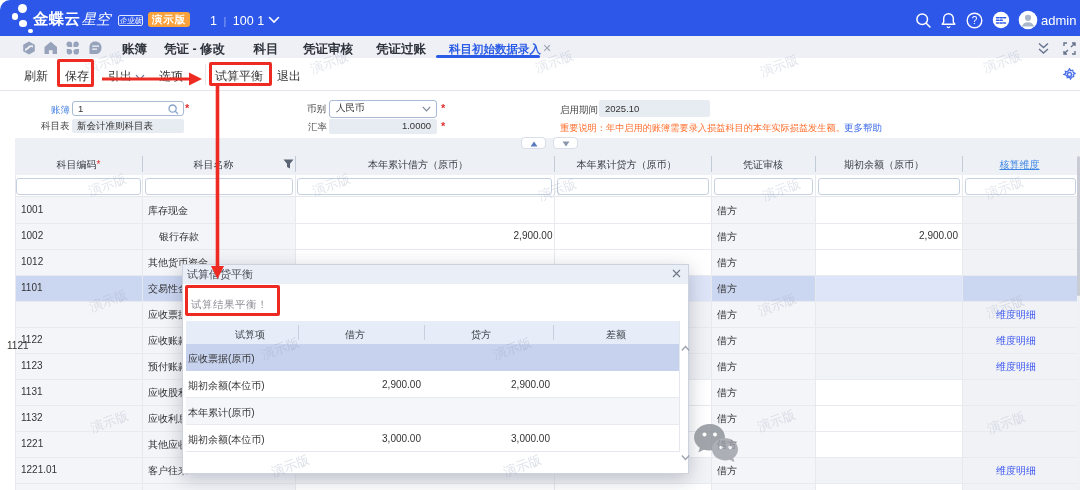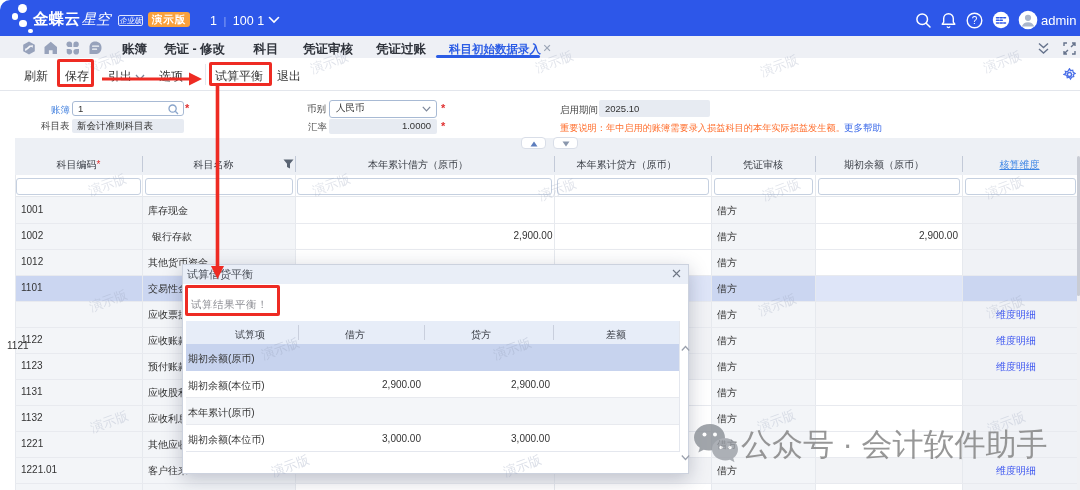--- a/index.html
+++ b/index.html
@@ -262,21 +262,21 @@
   <div class="rline" style="top:379px;"></div>
   <div class="rline" style="top:405px;"></div>
   <div class="rline" style="top:431px;"></div>
   <div class="rline" style="top:457px;"></div>
   <div class="rline" style="top:483px;"></div>
 
   <div class="cell" style="left:21px;top:203.5px;">1001</div>
     <div class="cell" style="left:148px;top:203.5px;">库存现金</div>
     <div class="cell" style="left:717px;top:203.5px;">借方</div>
   <div class="cell" style="left:21px;top:229.5px;">1002</div>
-    <div class="cell" style="left:152px;top:229.5px;">银行存款</div>
+    <div class="cell" style="left:159px;top:229.5px;">银行存款</div>
     <div class="num" style="left:400px;top:229.5px;width:152.5px;">2,900.00</div>
     <div class="cell" style="left:717px;top:229.5px;">借方</div>
     <div class="num" style="left:808px;top:229.5px;width:150px;">2,900.00</div>
   <div class="cell" style="left:21px;top:255.5px;">1012</div>
     <div class="cell" style="left:148px;top:255.5px;text-align:center;">其他货币资金</div>
     <div class="cell" style="left:717px;top:255.5px;">借方</div>
   <div class="cell" style="left:21px;top:281.5px;">1101</div>
     <div class="cell" style="left:148px;top:281.5px;">交易性金融资产</div>
     <div class="cell" style="left:717px;top:281.5px;">借方</div>
   <div class="cell" style="left:7px;top:307.5px;margin-top:32px;">1121</div>
@@ -332,21 +332,21 @@
     <div id="dlgmsg">试算结果平衡！</div>
     <div id="dthead"></div>
     <div class="dhc" style="left:12px;width:110px;">试算项</div>
     <div class="dhc" style="left:112px;width:120px;">借方</div>
     <div class="dhc" style="left:238px;width:120px;">贷方</div>
     <div class="dhc" style="left:370px;width:126px;">差额</div>
     <div class="dhd" style="left:115px;"></div>
     <div class="dhd" style="left:241px;"></div>
     <div class="dhd" style="left:370px;"></div>
     <div class="drow" style="top:79px;background:#c7d3ee;">
-        <div class="dcell">期初余额(原币)</div>
+        <div class="dcell">应收票据(原币)</div>
       </div>
     <div class="drow" style="top:106px;border-bottom:1px solid #e8eaef;box-sizing:border-box;">
         <div class="dcell">期初余额(本位币)</div>
         <div class="dnum" style="left:115px;width:120px;">2,900.00</div>
         <div class="dnum" style="left:241px;width:123px;">2,900.00</div>
       </div>
     <div class="drow" style="top:133px;background:#f4f6f9;border-bottom:1px solid #e8eaef;box-sizing:border-box;">
         <div class="dcell">本年累计(原币)</div>
       </div>
     <div class="drow" style="top:160px;border-bottom:1px solid #e4e7ee;box-sizing:border-box;">
@@ -380,14 +380,13 @@
     </svg>
 
   <svg class="abs" style="left:689px;top:418px;z-index:50;opacity:.8;" width="52" height="52" viewBox="0 0 52 52">
     <path d="M21 6 C12 6 5 12 5 19.5 c0 4.2 2.2 7.8 5.8 10.3 l-1.5 4.8 5.4-2.9 c1.7.5 3.4.8 5.3.8 9 0 16-6 16-13 S30 6 21 6z" fill="#8a8f96"></path>
     <circle cx="15.5" cy="16.5" r="2" fill="#fff"></circle>
       <circle cx="26" cy="16.5" r="2" fill="#fff"></circle>
     <path d="M36.5 20 c-7.4 0-13.5 5-13.5 11.2 0 6.2 6.1 11.2 13.5 11.2 1.5 0 3-.2 4.4-.6l4.6 2.4-1.3-4.1c3-2 4.8-5.3 4.8-8.9 0-6.2-6.1-11.2-13.5-11.2z" fill="#9b9fa6"></path>
     <circle cx="32" cy="29.5" r="1.7" fill="#fff"></circle>
       <circle cx="41" cy="29.5" r="1.7" fill="#fff"></circle>
   </svg>
-  <div id="wechat">公众号 · 会计软件助手</div>
 </div>
 
 </body></html>

